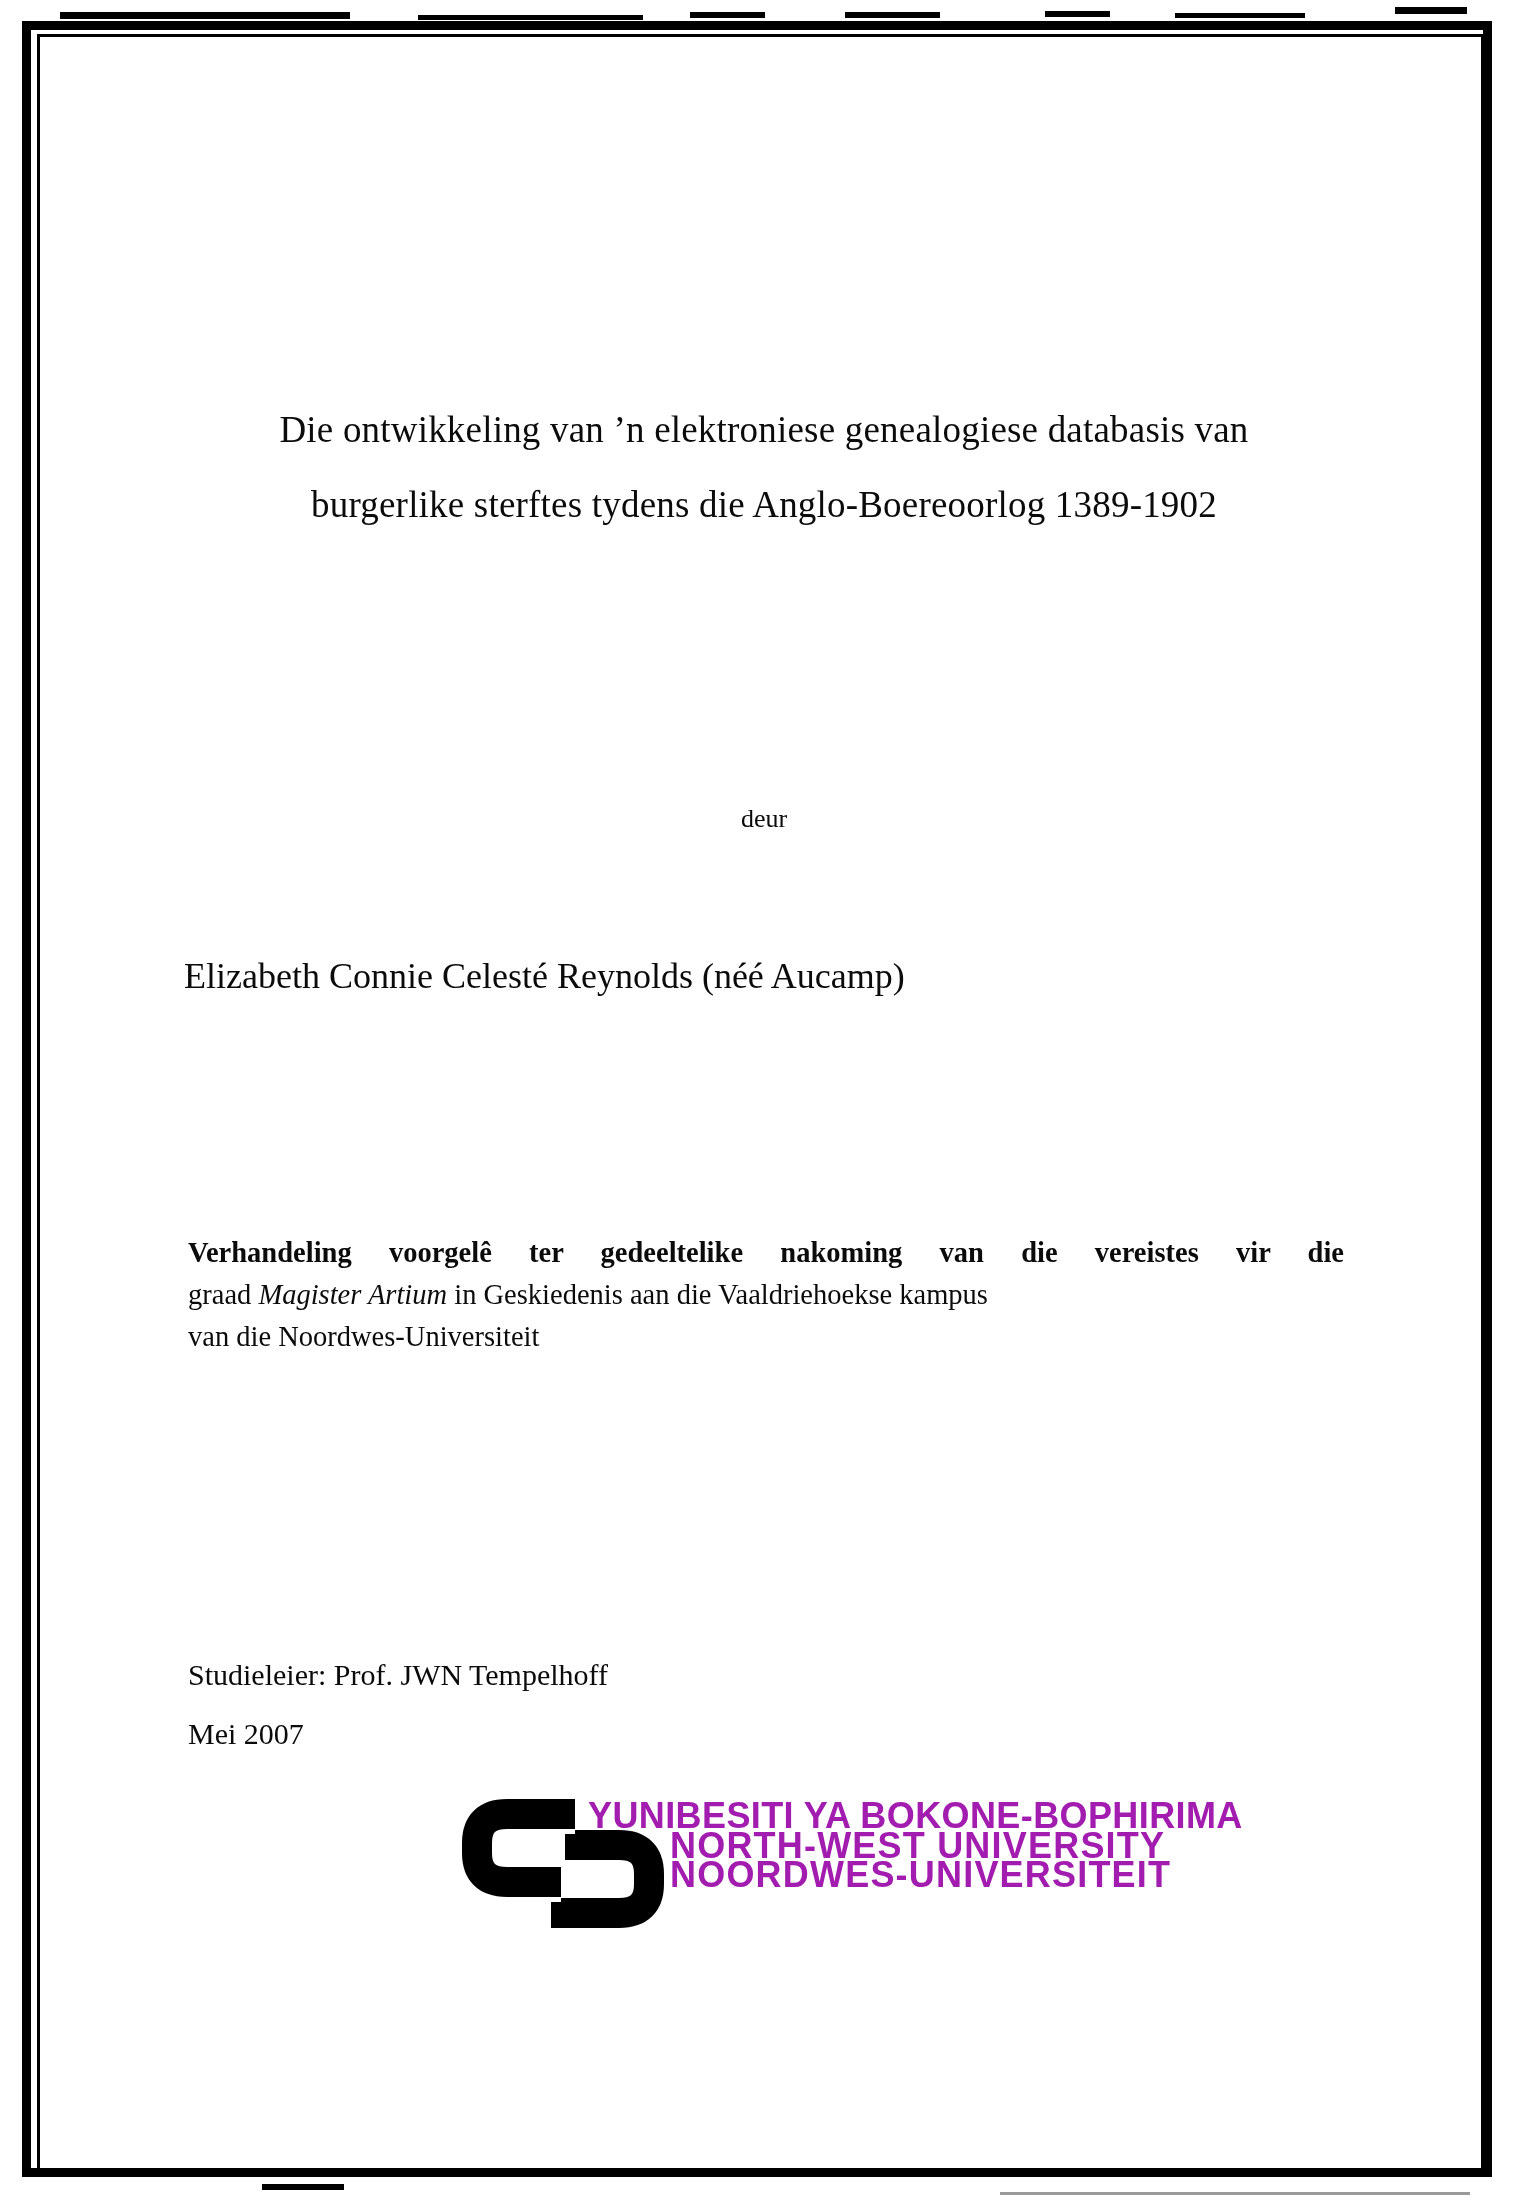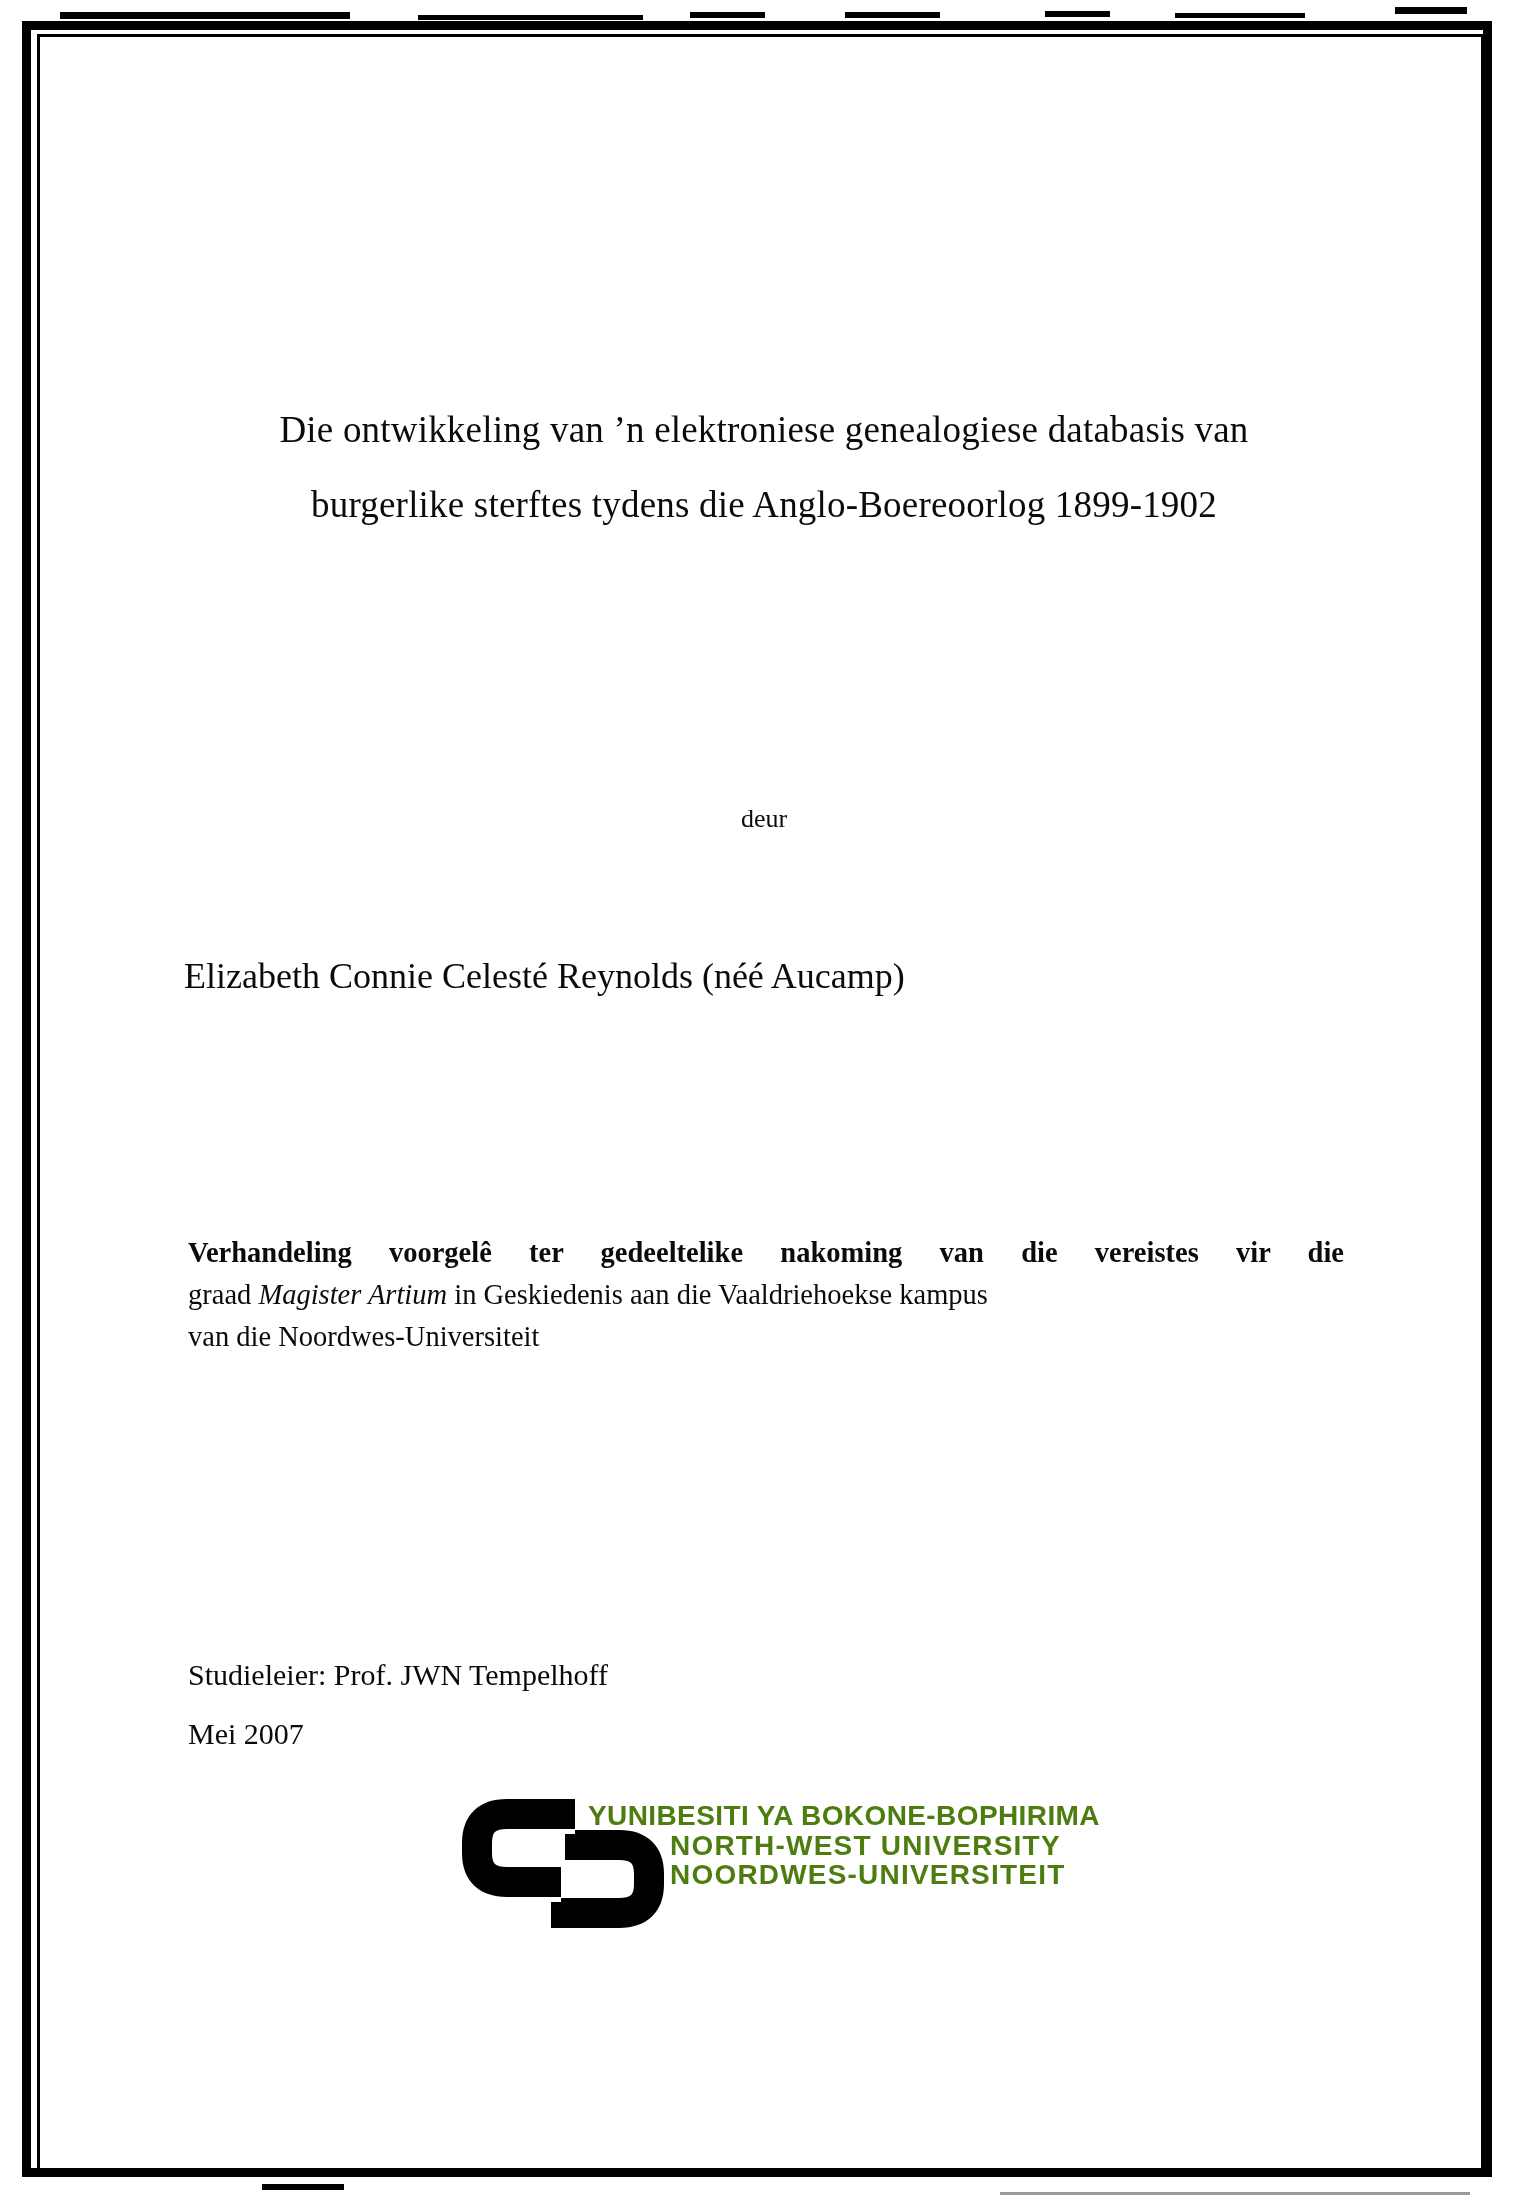--- a/index.html
+++ b/index.html
@@ -103,23 +103,23 @@
     position: absolute;
     left: 0; top: 3px;
     width: 202px; height: 129px;
   }
   .logo-text {
     position: absolute;
     left: 126px; top: 5px;
     width: 510px;
     font-family: "Liberation Sans", "DejaVu Sans", sans-serif;
     font-weight: 700;
-    font-size: 28px;
+    font-size: 36px;
     line-height: 29.5px;
-    color: #4d7c0f;
+    color: #a21caf;
     letter-spacing: 0.4px;
     white-space: nowrap;
   }
   .logo-text .indent { padding-left: 82px; letter-spacing: 1.2px; }
 
   i { }
 </style>
 </head>
 <body>
 
@@ -133,21 +133,21 @@
   <div class="artifact a3"></div>
   <div class="artifact a4"></div>
   <div class="artifact a5"></div>
   <div class="artifact a6"></div>
   <div class="artifact a7"></div>
   <div class="artifact a8"></div>
   <div class="artifact a9"></div>
 
   <div class="title-block">
     <div>Die ontwikkeling van ’n elektroniese genealogiese databasis van</div>
-    <div>burgerlike sterftes tydens die Anglo-Boereoorlog 1899-1902</div>
+    <div>burgerlike sterftes tydens die Anglo-Boereoorlog 1389-1902</div>
   </div>
 
   <div class="byline">deur</div>
 
   <div class="author">Elizabeth Connie Celesté Reynolds (néé Aucamp)</div>
 
   <div class="statement">
     <div class="justified">Verhandeling voorgelê ter gedeeltelike nakoming van die vereistes vir die</div>
     <div><span>graad </span><i>Magister Artium</i><span> in Geskiedenis aan die Vaaldriehoekse kampus</span></div>
     <div>van die Noordwes-Universiteit</div>

